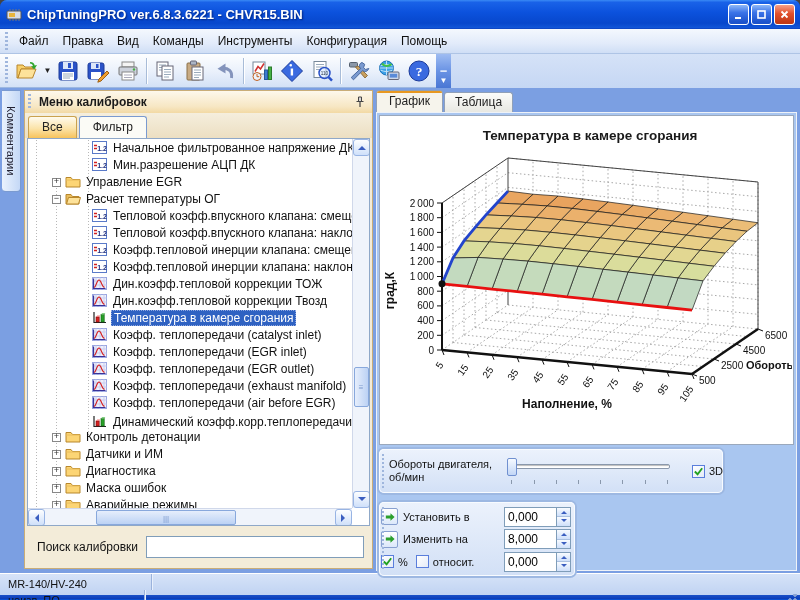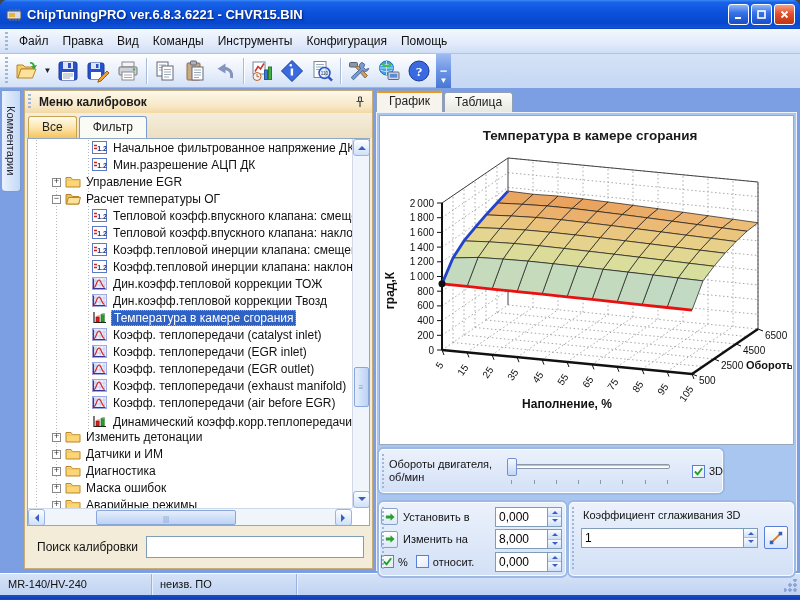--- a/index.html
+++ b/index.html
@@ -113,21 +113,21 @@
   .sarr.down{border-top-color:#3b5ec0;margin-bottom:-2px;}
   .smooth-label{font-size:11px;color:#111;margin:3px 0 5px 2px;}
   .smooth-row{display:flex;align-items:center;}
   .smooth-row .spin{flex:1;margin-right:6px;}
   .smooth-row .spin input{flex:1;width:auto;}
   .iconbtn{width:24px;height:23px;border:1px solid #5a7edc;border-radius:2px;background:linear-gradient(180deg,#fff,#d8e6fa);
     display:flex;align-items:center;justify-content:center;padding:0;}
   .groupgrip{position:absolute;left:3px;top:5px;bottom:5px;width:4px;
     background:repeating-linear-gradient(180deg,#9fb6dd 0 2px,rgba(0,0,0,0) 2px 4px);background-size:2px 100%;background-repeat:no-repeat;}
   
-  .statusbar{height:22px;background:linear-gradient(180deg,#d6e3f8 0%,#c0d3f2 100%);display:flex;border-top:1px solid #fff;}
+  .statusbar{height:22px;background:linear-gradient(180deg,#d6e3f8 0%,#c0d3f2 100%);display:flex;border-top:1px solid #fff;flex-direction:column;}
   .ssec{font-size:11px;color:#111;padding:4px 8px 0 8px;border-right:1px solid #9ab2dc;box-shadow:1px 0 0 #e8f0fc;}
   .ssec:last-child{border-right:none;box-shadow:none;flex:1;position:relative;}
   .rgrip{position:absolute;right:2px;bottom:2px;width:14px;height:14px;
     background:radial-gradient(circle 1.5px at 11px 11px,#8aa4d4 1.5px,rgba(0,0,0,0) 2px),
                radial-gradient(circle 1.5px at 11px 6px,#8aa4d4 1.5px,rgba(0,0,0,0) 2px),
                radial-gradient(circle 1.5px at 6px 11px,#8aa4d4 1.5px,rgba(0,0,0,0) 2px),
                radial-gradient(circle 1.5px at 11px 1px,#8aa4d4 1.5px,rgba(0,0,0,0) 2px),
                radial-gradient(circle 1.5px at 1px 11px,#8aa4d4 1.5px,rgba(0,0,0,0) 2px),
                radial-gradient(circle 1.5px at 6px 6px,#8aa4d4 1.5px,rgba(0,0,0,0) 2px);}
   .botborder{height:4px;background:linear-gradient(180deg,#1a50c8,#0a3cb8);}
@@ -464,21 +464,21 @@
                   <path d="M9 3.5l1.2-1.4h3.2L12.2 3.5z" fill="#80d080"></path>
                 </svg></span>
               <span class="tlabel">Динамический коэфф.корр.теплопередачи</span>
             </div>
             <div class="trow" style="padding-left: 24px;">
               <span class="expand">+</span>
               <span class="ticon"><svg width="16" height="13" viewBox="0 0 16 13">
                   <path d="M1 2.5h5l1.5 2H15V12H1z" fill="#fcd575" stroke="#b8872c"></path>
                   <path d="M1 5h14" stroke="#e8bc5c"></path>
                 </svg></span>
-              <span class="tlabel">Изменить детонации</span>
+              <span class="tlabel">Контроль детонации</span>
             </div>
             <div class="trow" style="padding-left: 24px;">
               <span class="expand">+</span>
               <span class="ticon"><svg width="16" height="13" viewBox="0 0 16 13">
                   <path d="M1 2.5h5l1.5 2H15V12H1z" fill="#fcd575" stroke="#b8872c"></path>
                   <path d="M1 5h14" stroke="#e8bc5c"></path>
                 </svg></span>
               <span class="tlabel">Датчики и ИМ</span>
             </div>
             <div class="trow" style="padding-left: 24px;">
@@ -812,44 +812,20 @@
                       <span class="sarr up"></span>
                     </div>
                     <div>
                       <span class="sarr down"></span>
                     </div>
                   </span>
               </span>
             </div>
           </div>
 
-          <div class="rgroup edit-right">
-            <span class="groupgrip"></span>
-            <div class="smooth-label">Коэффициент сглаживания 3D</div>
-            <div class="smooth-row">
-              <span class="spin">
-                <input value="1" style="">
-                <span class="btns">
-                    <div>
-                      <span class="sarr up"></span>
-                    </div>
-                    <div>
-                      <span class="sarr down"></span>
-                    </div>
-                  </span>
-              </span>
-              <button class="iconbtn">
-                <svg width="16" height="16" viewBox="0 0 18 18">
-                    <path d="M4 14 14 4" stroke="#e07820" stroke-width="2"></path>
-                    <rect x="2" y="12" width="4" height="4" fill="#3060c0"></rect>
-                    <rect x="12" y="2" width="4" height="4" fill="#3060c0"></rect>
-                  </svg>
-              </button>
-            </div>
-          </div>
         </div>
       </div>
     </div>
   </div>
 
   <div class="statusbar" id="statusbar">
       <div class="ssec" style="width: 152px;">MR-140/HV-240</div>
       <div class="ssec" style="width: 145px;">неизв. ПО</div>
       <div class="ssec">
         <span class="rgrip"></span>

